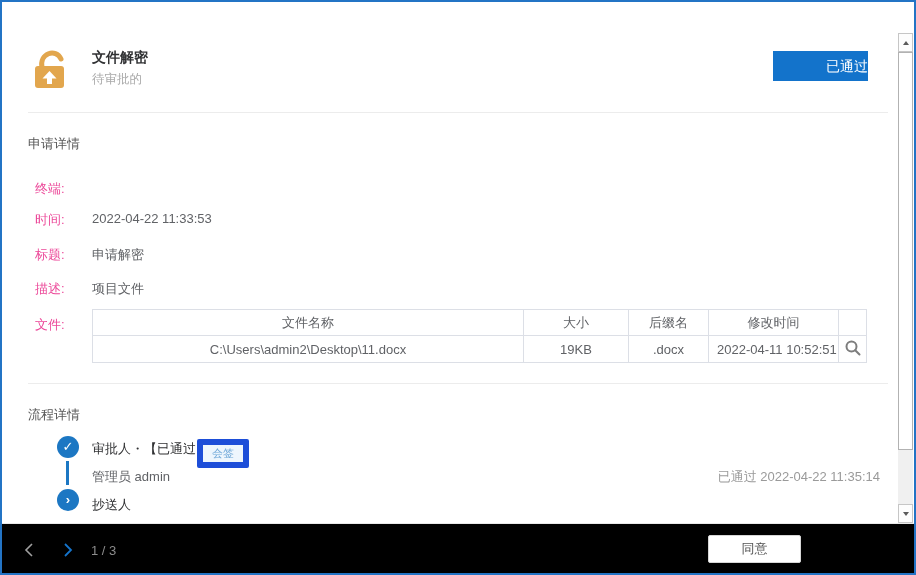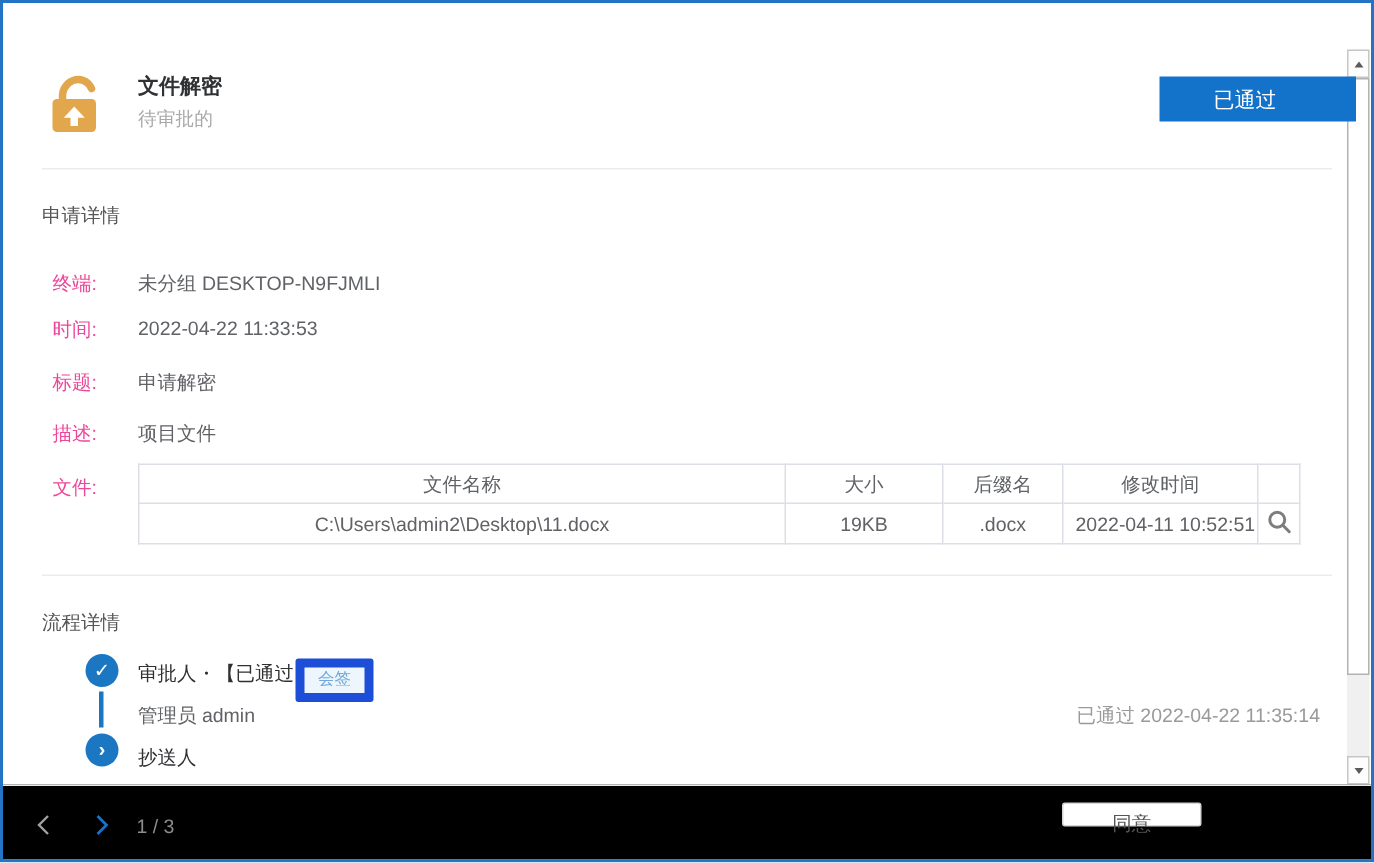--- a/index.html
+++ b/index.html
@@ -25,21 +25,21 @@
   .scroll-btn.down{bottom:0;}
   .tri-up{width:0;height:0;border-left:3px solid transparent;border-right:3px solid transparent;border-bottom:4px solid #5a5a5a;}
   .tri-down{width:0;height:0;border-left:3px solid transparent;border-right:3px solid transparent;border-top:4px solid #5a5a5a;}
   .scroll-thumb{position:absolute;left:0;top:19px;width:15px;height:398px;background:#fff;border:1px solid #b2b2b2;box-sizing:border-box;cursor:pointer;}
 
   
   .lock-icon{position:absolute;left:33px;top:45px;width:34px;height:44px;}
   .req-title{position:absolute;left:92px;top:49px;font-size:14px;font-weight:bold;color:#303133;}
   .req-sub{position:absolute;left:92px;top:71px;font-size:12.5px;color:#a9a9a9;}
   .status-badge{position:absolute;left:773px;top:51px;width:95px;height:30px;background:#1373cb;color:#fff;
-    font-size:14px;text-align:left;line-height:30px;padding-left:36px;}
+    font-size:14px;text-align:right;line-height:30px;}
 
   .divider{position:absolute;left:28px;width:860px;height:0;border-top:1px solid #ececec;}
   .section-title{position:absolute;left:28px;font-size:13px;color:#575757;}
 
   .fld-label{position:absolute;left:35px;font-size:13px;color:#ec4899;}
   .fld-value{position:absolute;left:92px;font-size:13px;color:#606266;}
 
   
   .files-table{position:absolute;left:92px;top:309px;width:774px;border-collapse:collapse;table-layout:fixed;
     font-size:13px;color:#606266;}
@@ -58,21 +58,21 @@
   .step-title{position:absolute;left:92px;font-size:13px;color:#303133;}
   .tag{position:absolute;left:197px;top:439px;height:17px;line-height:17px;padding:0 9px;font-size:11px;
     color:#6ea7d8;background:#eef6fd;border:6px solid #1d4ed8;border-radius:2px;}
   .step-detail{position:absolute;left:92px;top:468px;font-size:13px;color:#606266;}
   .step-result{position:absolute;right:36px;top:468px;font-size:13px;color:#9a9a9a;}
 
   
   .footer{position:absolute;left:2px;right:2px;bottom:2px;height:49px;border-top:1px solid #e9e9e9;background:#000000;}
   .pager-btn{position:absolute;top:18px;width:16px;height:16px;cursor:pointer;}
   .page-indicator{position:absolute;left:89px;top:19px;font-size:13px;color:#8c8c8c;}
-  .foot-btn{position:absolute;top:11px;width:93px;height:16px;background:#fff;border:1px solid #d6d6d6;border-radius:2px;
+  .foot-btn{position:absolute;top:11px;width:93px;height:28px;background:#fff;border:1px solid #d6d6d6;border-radius:2px;
     font-size:13px;color:#555;text-align:center;line-height:26px;box-sizing:border-box;cursor:pointer;}
 </style>
 </head>
 <body>
 
 <div class="dialog">
   <div class="frame"></div>
 
 
   <div class="scroll-rail">
@@ -95,21 +95,20 @@
   </span>
   <span class="req-title">文件解密</span>
   <span class="req-sub">待审批的</span>
   <div class="status-badge">已通过</div>
 
   <div class="divider" style="top:112px;"></div>
 
   <span class="section-title" style="top:135px;">申请详情</span>
 
   <span class="fld-label" style="top:180px;">终端:</span>
-  <span class="fld-value" style="top:180px;">未分组 DESKTOP-N9FJMLI</span>
 
   <span class="fld-label" style="top:211px;">时间:</span>
   <span class="fld-value" style="top:211px;">2022-04-22 11:33:53</span>
 
   <span class="fld-label" style="top:246px;">标题:</span>
   <span class="fld-value" style="top:246px;">申请解密</span>
 
   <span class="fld-label" style="top:280px;">描述:</span>
   <span class="fld-value" style="top:280px;">项目文件</span>
 

